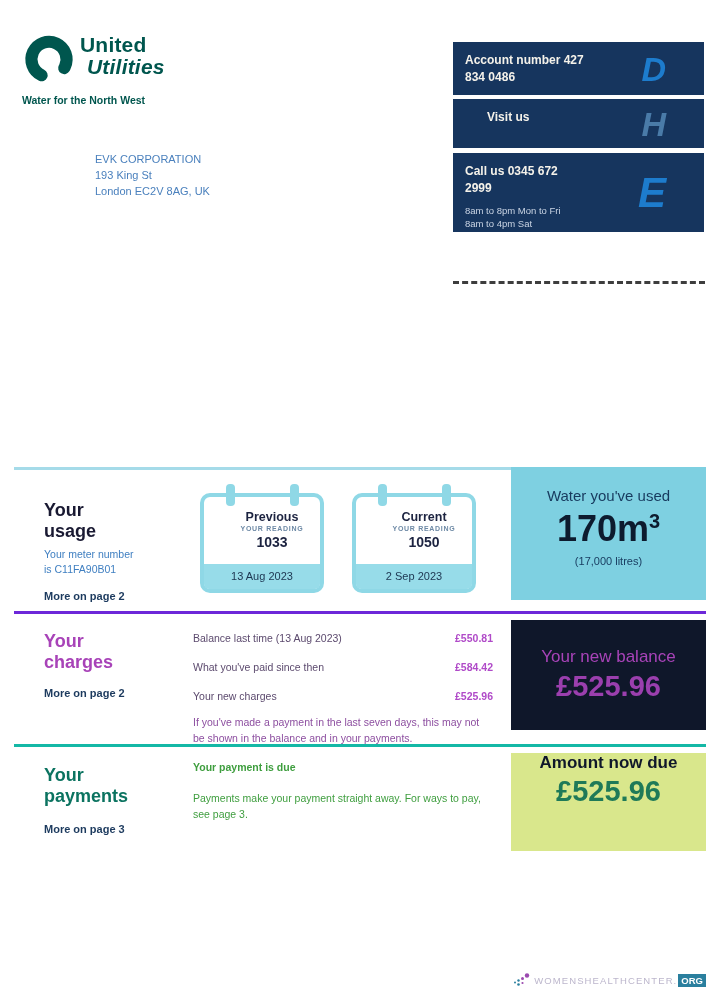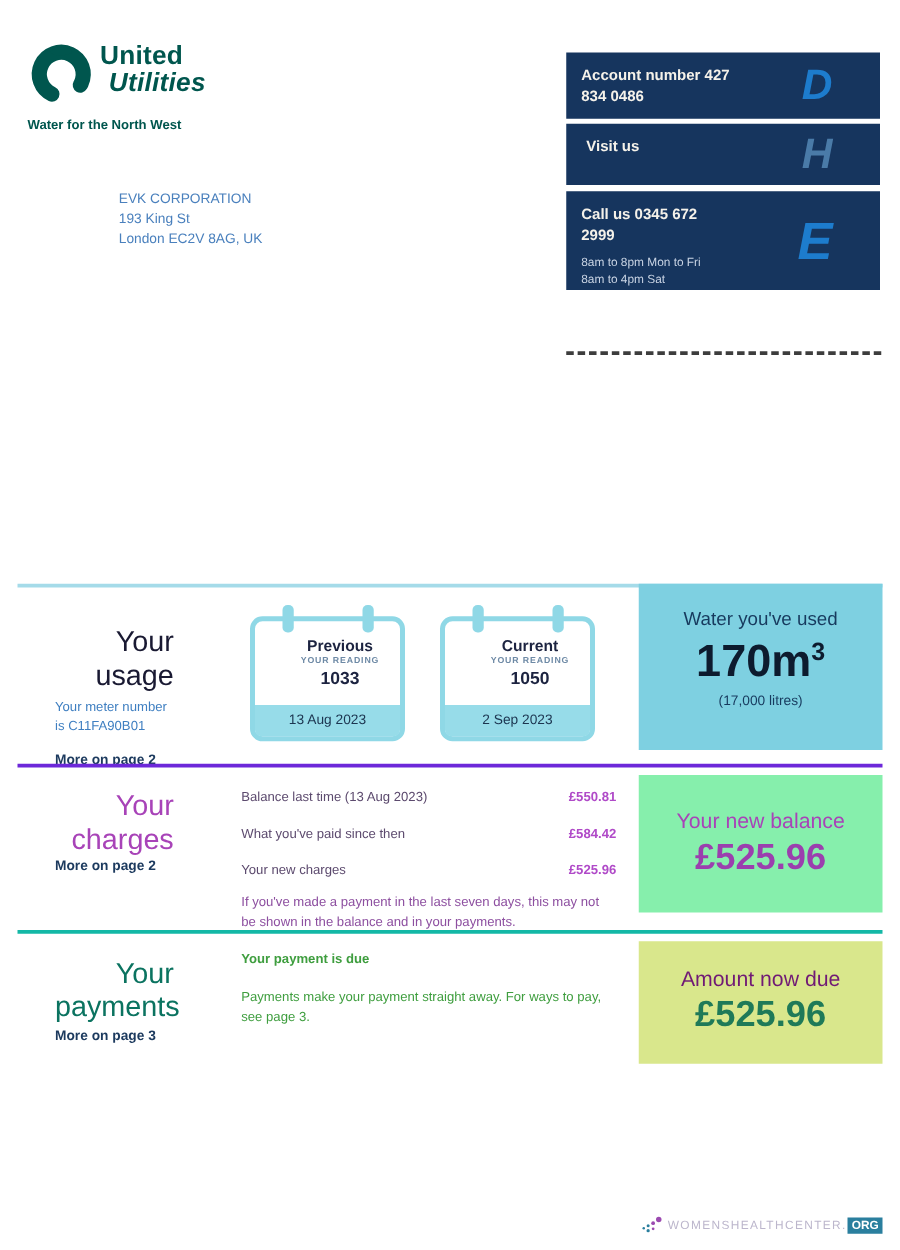--- a/index.html
+++ b/index.html
@@ -22,38 +22,38 @@
   .address { position:absolute; left:95px; top:152px; font-size:11px; line-height:1.45; color:#4a80bd; }
 
   
   .contact { position:absolute; left:453px; top:42px; width:251px; }
   .cbox { position:relative; background:#16355e; color:#fff; padding:10px 12px; margin-bottom:4px; }
   .cbox .big-letter { position:absolute; right:38px; top:50%; transform:translateY(-50%); font-style:italic; font-weight:bold; }
   .cbox-1 { height:53px; }
   .cbox-2 { height:49px; margin-bottom:5px; }
   .cbox-3 { height:79px; }
   .cbox .line { font-size:12px; font-weight:bold; line-height:1.4; color:#f5f2ea; }
-  .cbox-2 .line { margin-left:4px; }
+  .cbox-2 .line { margin-left:22px; }
   .cbox .hours { font-size:9.5px; color:#c9d4e4; line-height:1.45; margin-top:7px; }
   .letter-d { font-size:34px; color:#1d7ccd; }
   .letter-h { font-size:34px; color:#4a7ba8; }
   .letter-e { font-size:42px; color:#1d7ccd; }
 
   
   .tear { position:absolute; left:453px; top:281px; width:252px; border-top:3px dashed #3d3d3d; }
 
   
   .sections { position:absolute; left:14px; top:467px; width:692px; }
   .section { position:relative; }
   .sec-usage    { height:144px; border-top:3px solid #a5dbe9; }
   .sec-charges  { height:133px; border-top:3px solid #6d28d9; }
   .sec-payments { height:125px; border-top:3px solid #14b8a6; }
 
   .sec-head { position:absolute; left:30px; top:30px; width:120px; }
-  .sec-title { font-size:23px; font-weight:normal; line-height:1.18; width:95px;text-align:right; }
+  .sec-title { font-size:18px; font-weight:bold; line-height:1.18; width:95px; }
   .t-usage   { color:#191932; }
   .t-charges { color:#a843b8; }
   .t-payments{ color:#0b7360; }
   .meter-note { margin-top:5px; font-size:10.5px; line-height:1.4; color:#3f7fc1; width:115px; }
   .more-link { font-size:11px; font-weight:bold; color:#1c3a5e; }
   .more-usage { margin-top:13px; }
   .more-abs { position:absolute; left:30px; }
 
   
   .card { position:absolute; top:23px; width:124px; height:100px; background:#fff; border:4px solid #8fd8e6; border-radius:10px; }
@@ -68,25 +68,25 @@
   .card-band { position:absolute; left:0; right:0; bottom:0; height:25px; background:#97dce9; border-radius:0 0 5px 5px; text-align:center; }
   .card-date { font-size:11px; line-height:25px; color:#1c3550; font-weight:500; }
 
   
   .sumbox { position:absolute; right:0; width:195px; text-align:center; }
   .box-usage { top:-3px; height:133px; background:#7ed0e1; }
   .box-usage .sb-title { padding-top:20px; font-size:15px; color:#173a5e; font-weight:500; }
   .box-usage .sb-value { margin-top:4px; font-size:36px; font-weight:bold; color:#0d1b2e; }
   .box-usage .sb-value sup { font-size:20px; }
   .box-usage .sb-sub { margin-top:5px; font-size:11px; color:#173a5e; }
-  .box-charges { top:6px; height:110px; background:#86efac; }
+  .box-charges { top:6px; height:110px; background:#0f172a; }
   .box-charges .sb-title { padding-top:27px; font-size:17px; color:#a843b8; font-weight:500; }
   .box-charges .sb-amount { margin-top:3px; font-size:29px; font-weight:bold; color:#9b3fae; }
   .box-payments { top:6px; height:98px; background:#d9e78c; }
-  .box-payments .sb-title { padding-top:21px; font-size:17px; color:#701a75; font-weight:400; }
+  .box-payments .sb-title { font-size:17px; color:#0f172a; font-weight:700; }
   .box-payments .sb-amount { margin-top:2px; font-size:29px; font-weight:bold; color:#1f7a58; }
 
   
   .charge-rows { position:absolute; left:179px; top:18px; width:300px; }
   .charge-row { display:flex; justify-content:space-between; margin-bottom:17px; }
   .charge-label { font-size:10.5px; color:#5c4a6e; }
   .charge-amount { font-size:10.5px; font-weight:bold; color:#b04ac8; }
   .charge-note { position:absolute; left:179px; top:101px; width:295px; font-size:10.5px; line-height:1.5; color:#8d4fa0; }
 
   

